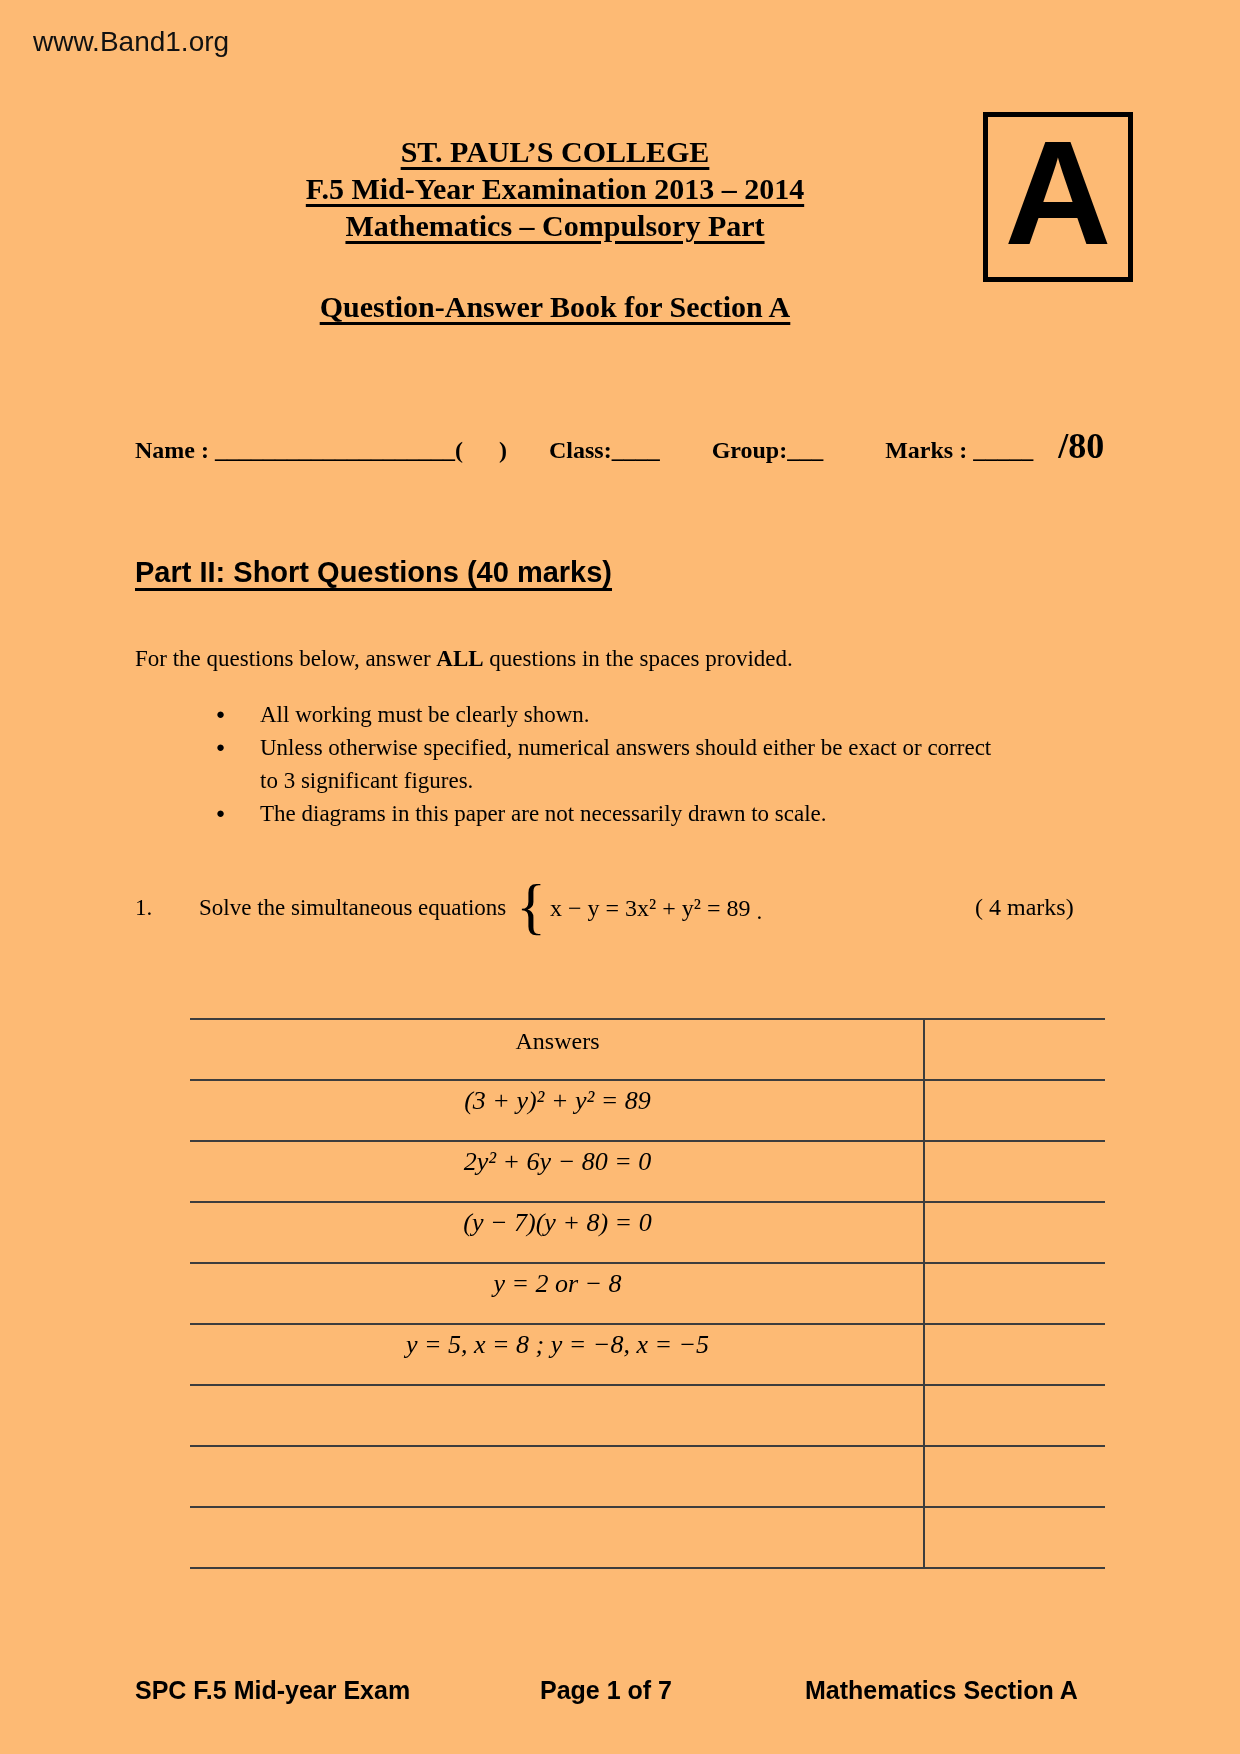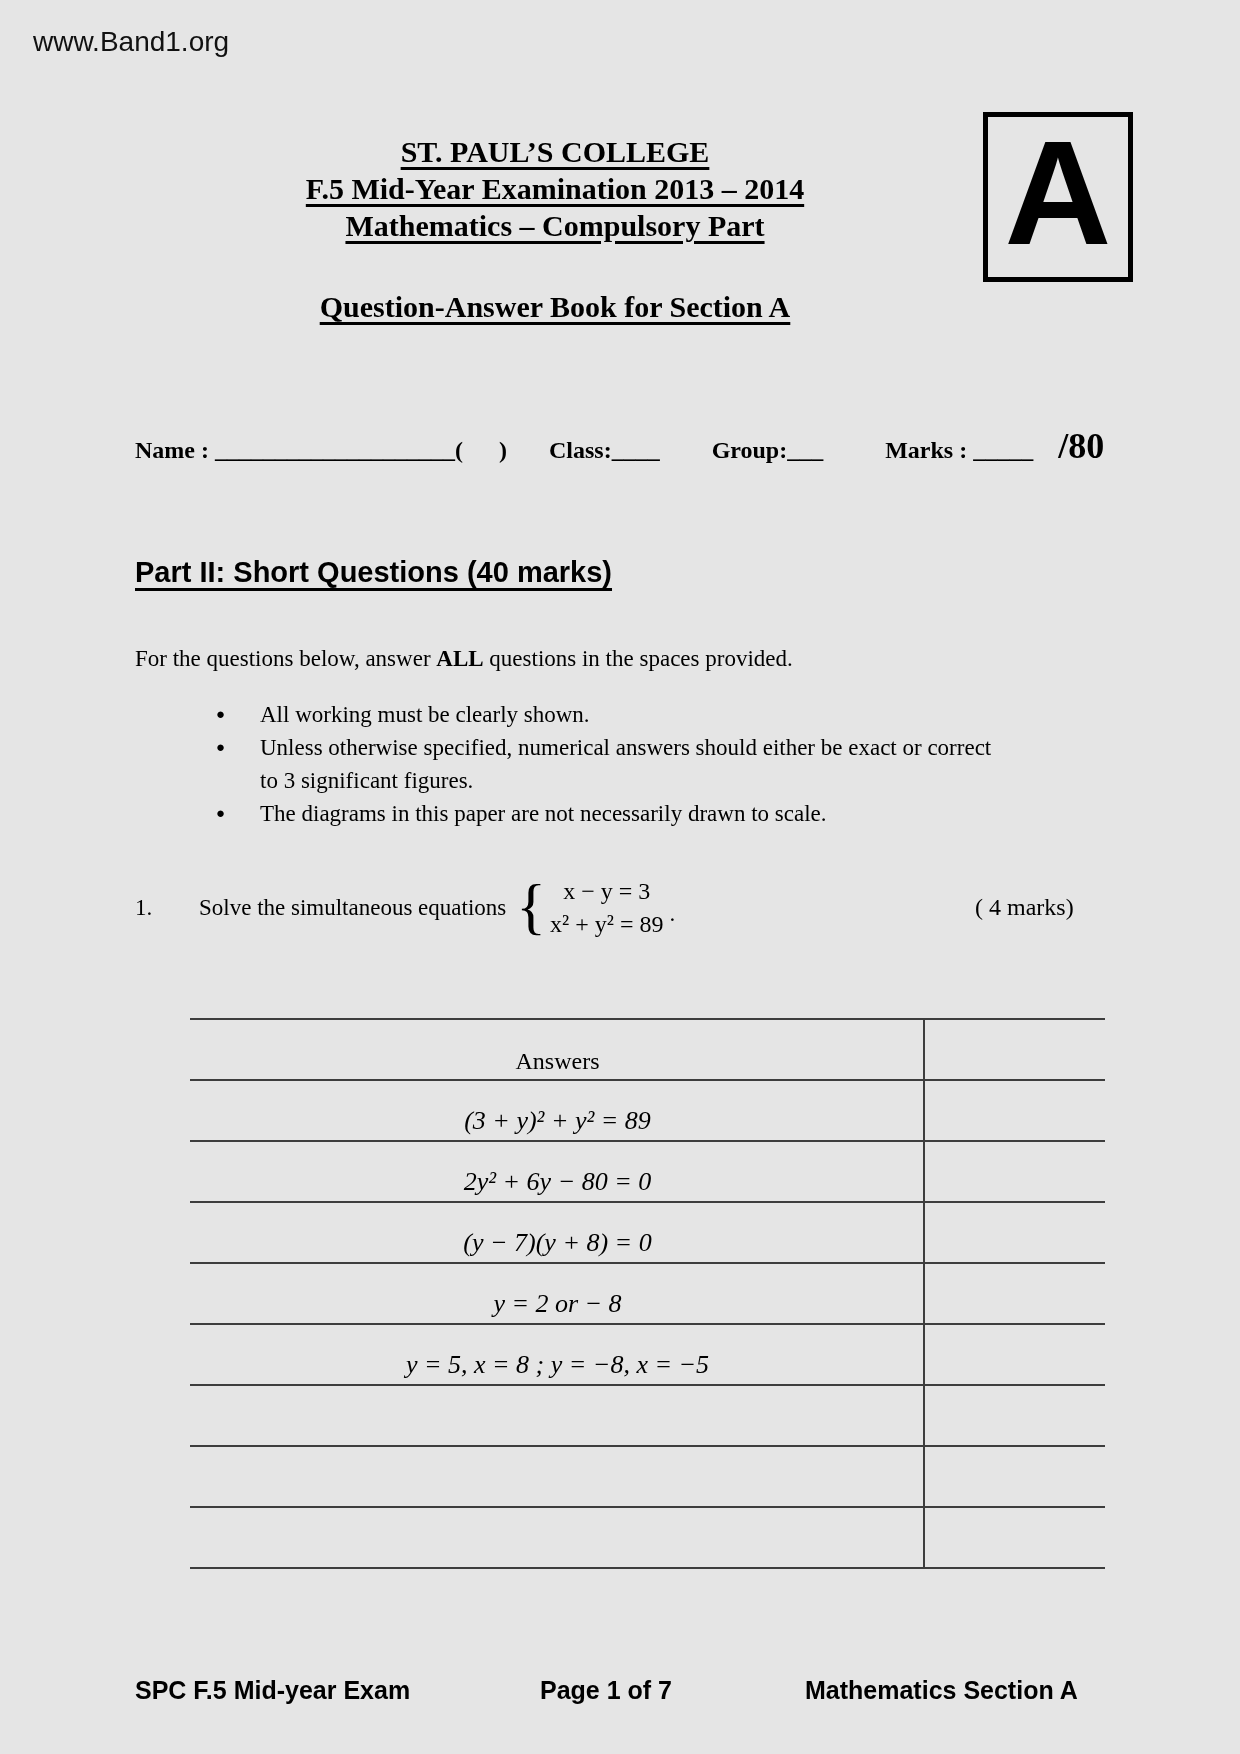--- a/index.html
+++ b/index.html
@@ -1,17 +1,17 @@
 <!DOCTYPE html>
 <html><head>
 <meta charset="utf-8">
 <style>
   html,body { margin:0; padding:0; background:#fff; }
   .page {
-    position:relative; width:1240px; height:1754px; background:#e5e5e5;
+    position:relative; width:1240px; height:1754px; background:#fdba74;
     color:#000; font-family:"Liberation Serif","DejaVu Serif",serif;
     overflow:hidden;
   }
   .pre { white-space:pre; }
 
   
   .watermark {
     position:absolute; left:33px; top:26px;
     font-family:"Liberation Sans","DejaVu Sans",sans-serif;
     font-size:28px; color:#111;
@@ -71,38 +71,38 @@
   .bullet-text { font-size:23px; line-height:33px; }
 
   
   .q1 {
     position:absolute; left:135px; top:870px; width:1000px; height:76px;
     display:flex; align-items:center; font-size:23px;
   }
   .q1 .q-number { width:64px; flex:0 0 64px; }
   .q1 .system { display:flex; align-items:center; margin-left:10px; }
   .q1 .brace { font-size:62px; font-weight:400; line-height:1; transform:translateY(-2px); }
-  .q1 .eqs { display:flex; flex-direction:column; align-items:center; margin-left:4px; }
+  .q1 .eqs { display:flex; align-items:center; margin-left:4px; }
   .q1 .eq { font-size:24px; line-height:33px; }
   .q1 .sys-period { align-self:flex-end; padding-bottom:14px; margin-left:6px; }
   .q1 .marks { position:absolute; left:840px; top:24px; font-size:24px; white-space:pre; }
 
   
   .answer-table {
     position:absolute; left:190px; top:1018px; width:915px;
     border-top:2px solid #3d3d3d;
   }
   .t-row {
     position:relative; width:915px; height:61px; box-sizing:border-box;
     border-bottom:2px solid #3d3d3d;
   }
   .t-cell {
     position:absolute; left:0; bottom:0; width:735px; height:100%;
     display:flex; align-items:flex-end; justify-content:center;
-    padding-bottom:4px; box-sizing:border-box;
+    padding-bottom:24px; box-sizing:border-box;
     font-size:24px;
   }
   .t-row.math .t-cell { font-style:italic; font-size:26px; }
   .v-divider {
     position:absolute; left:733px; top:0; width:2px; height:549px;
     background:#3d3d3d;
   }
 
   
   .footer-item {

